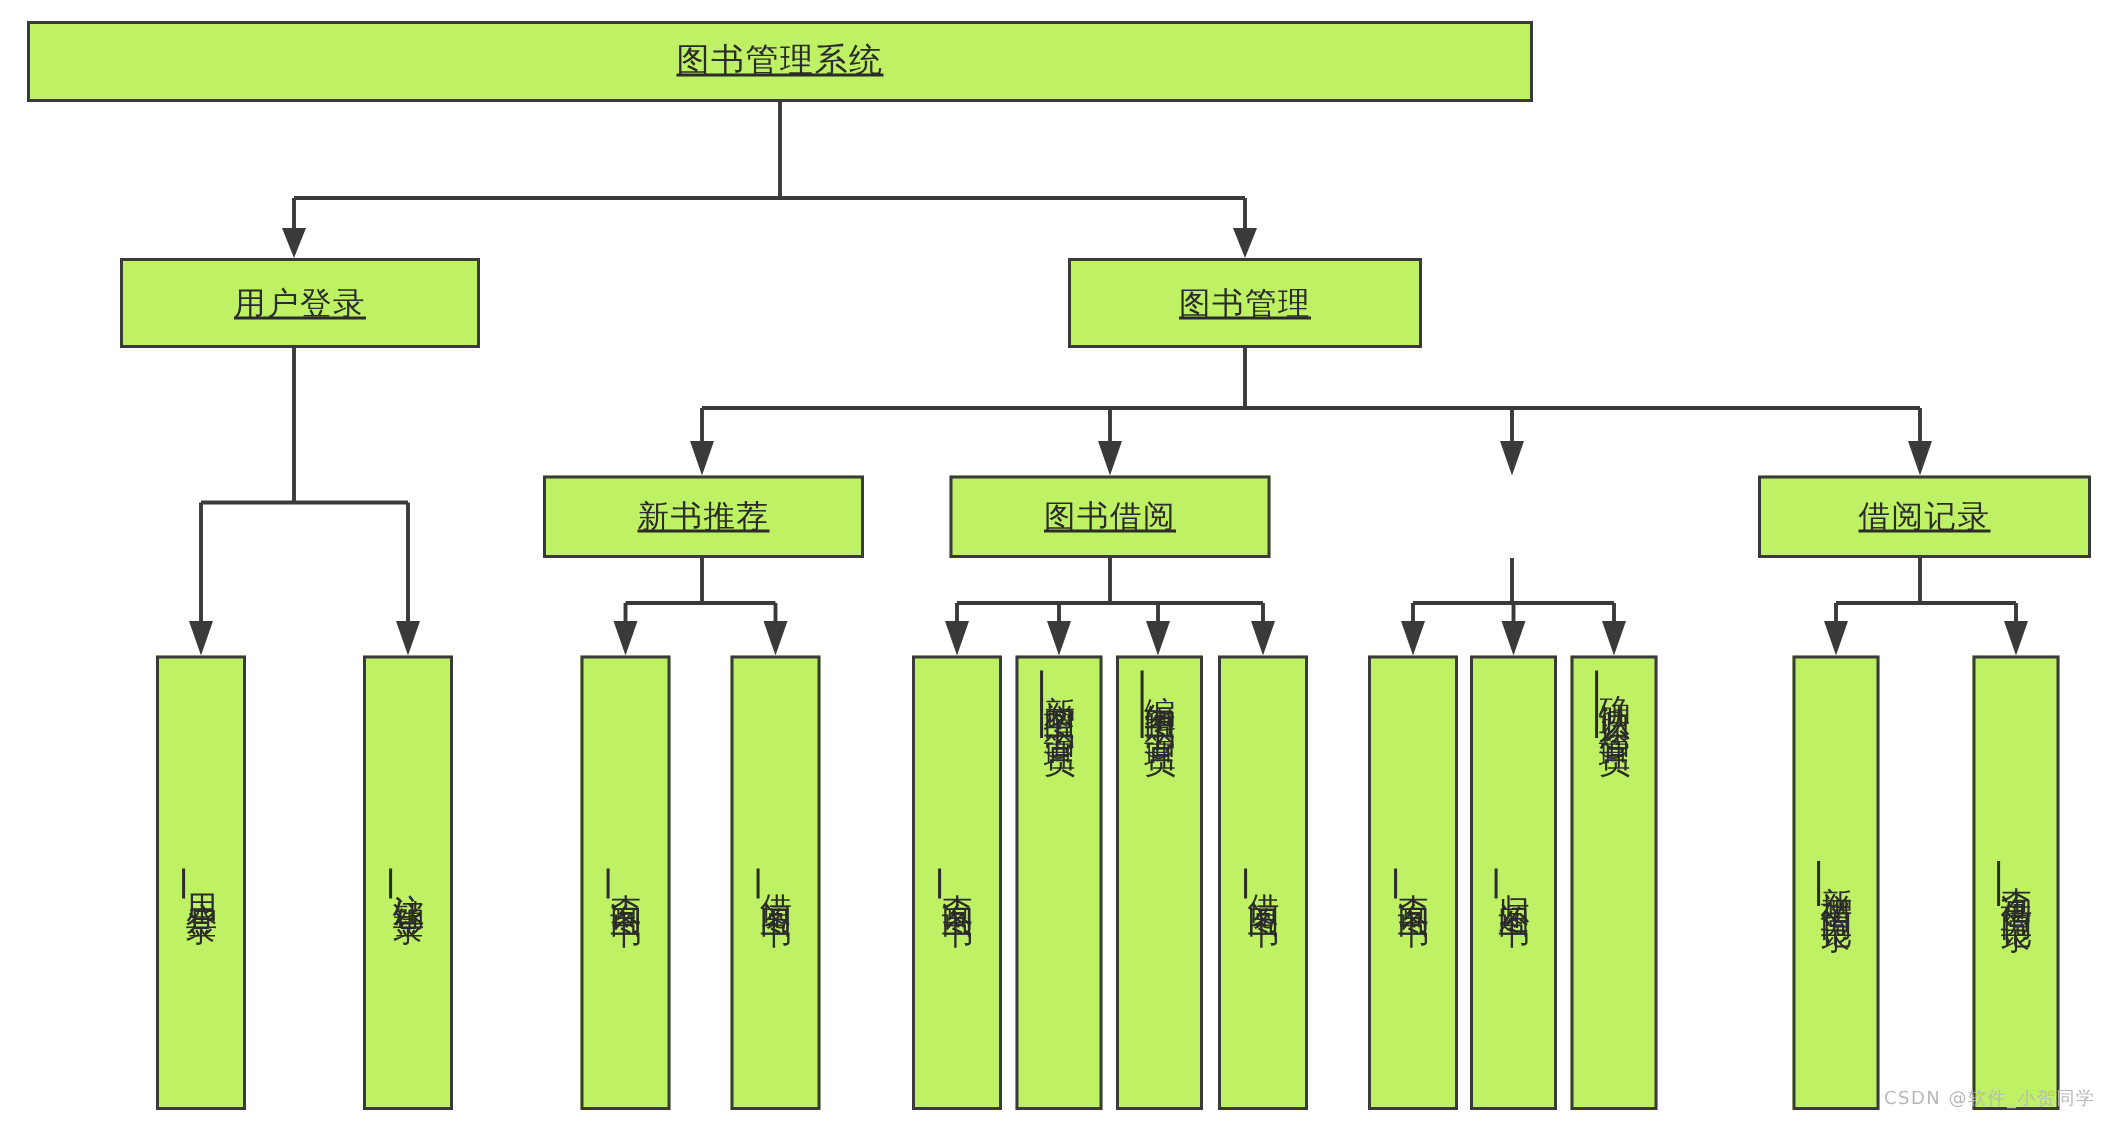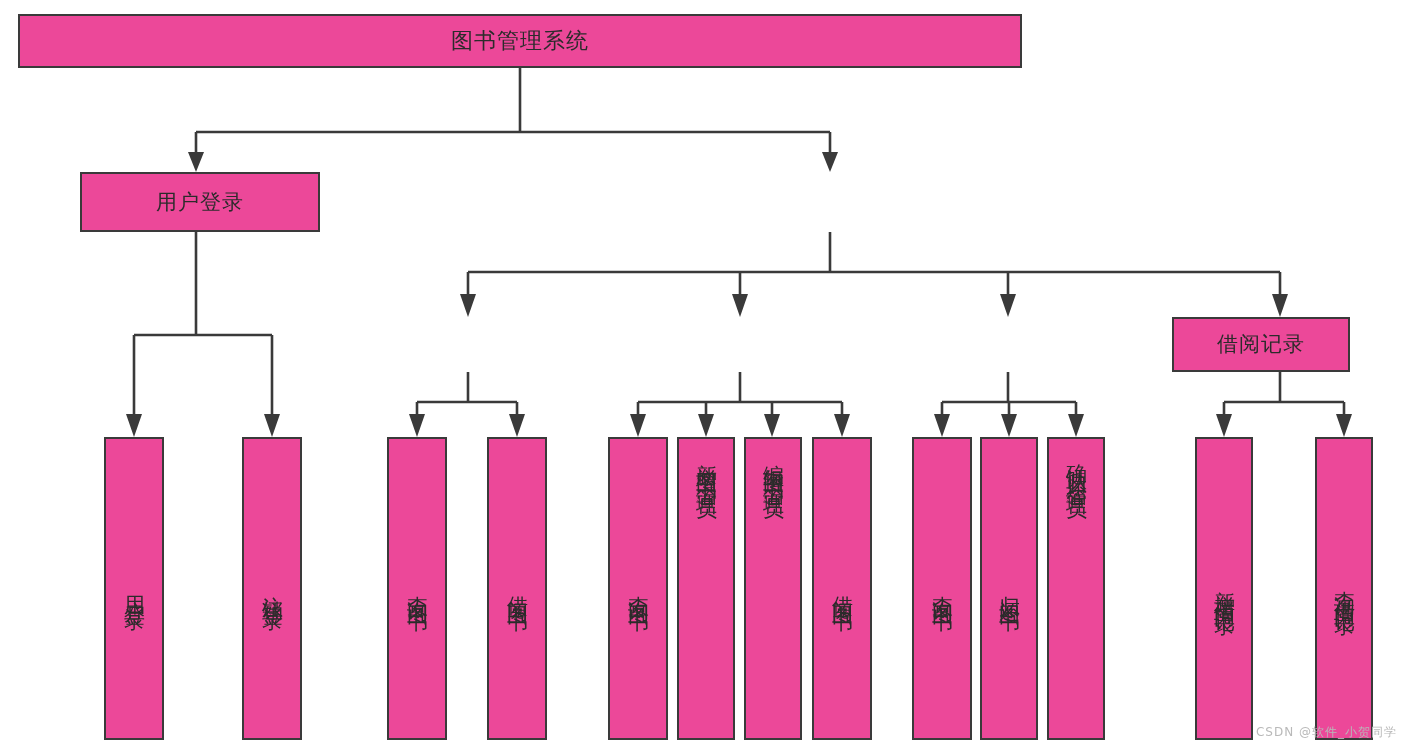--- a/index.html
+++ b/index.html
@@ -10,27 +10,28 @@
     font-family:"DejaVu Sans","Liberation Sans",sans-serif;
     overflow:hidden;
     position:relative;
   }
   #diagram{
     position:absolute;left:0;top:0;width:1405px;height:747px;
   }
   .node{
     position:absolute;
     box-sizing:border-box;
-    background:#ec4899;
+    background:#bef264;
     border:2.5px solid #3a3a3a;
     display:flex;
     align-items:center;
     justify-content:center;
     color:#2b2b2b;
     line-height:1.18;
+    text-decoration:underline;
   }
   
   .node.horiz{
     font-size:21px;
     letter-spacing:1px;
     white-space:nowrap;
   }
   .node.root{ font-size:22px; }
   
   .node.vert{
@@ -139,22 +140,31 @@
     <polygon points="1336,414 1352,414 1344,437"></polygon>
   </svg>
 
   <div class="node horiz root" style="left:18px;top:14px;width:1004px;height:54px;">
     <span class="lbl">图书管理系统</span>
   </div>
 
   <div class="node horiz" style="left:80px;top:172px;width:240px;height:60px;">
     <span class="lbl">用户登录</span>
   </div>
-
-  <div class="node horiz" style="left:1172px;top:317px;width:178px;height:55px;">
+  <div class="node horiz" style="left:712px;top:172px;width:236px;height:60px;">
+    <span class="lbl">图书管理</span>
+  </div>
+
+  <div class="node horiz" style="left:362px;top:317px;width:214px;height:55px;">
+    <span class="lbl">新书推荐</span>
+  </div>
+  <div class="node horiz" style="left:633px;top:317px;width:214px;height:55px;">
+    <span class="lbl">图书借阅</span>
+  </div>
+  <div class="node horiz" style="left:1172px;top:317px;width:222px;height:55px;">
     <span class="lbl">借阅记录</span>
   </div>
 
   <div class="node vert" style="left:104px;top:437px;width:60px;height:303px;">
     <span class="lbl">用户登录</span>
   </div>
   <div class="node vert" style="left:242px;top:437px;width:60px;height:303px;">
     <span class="lbl">注销登录</span>
   </div>
 

